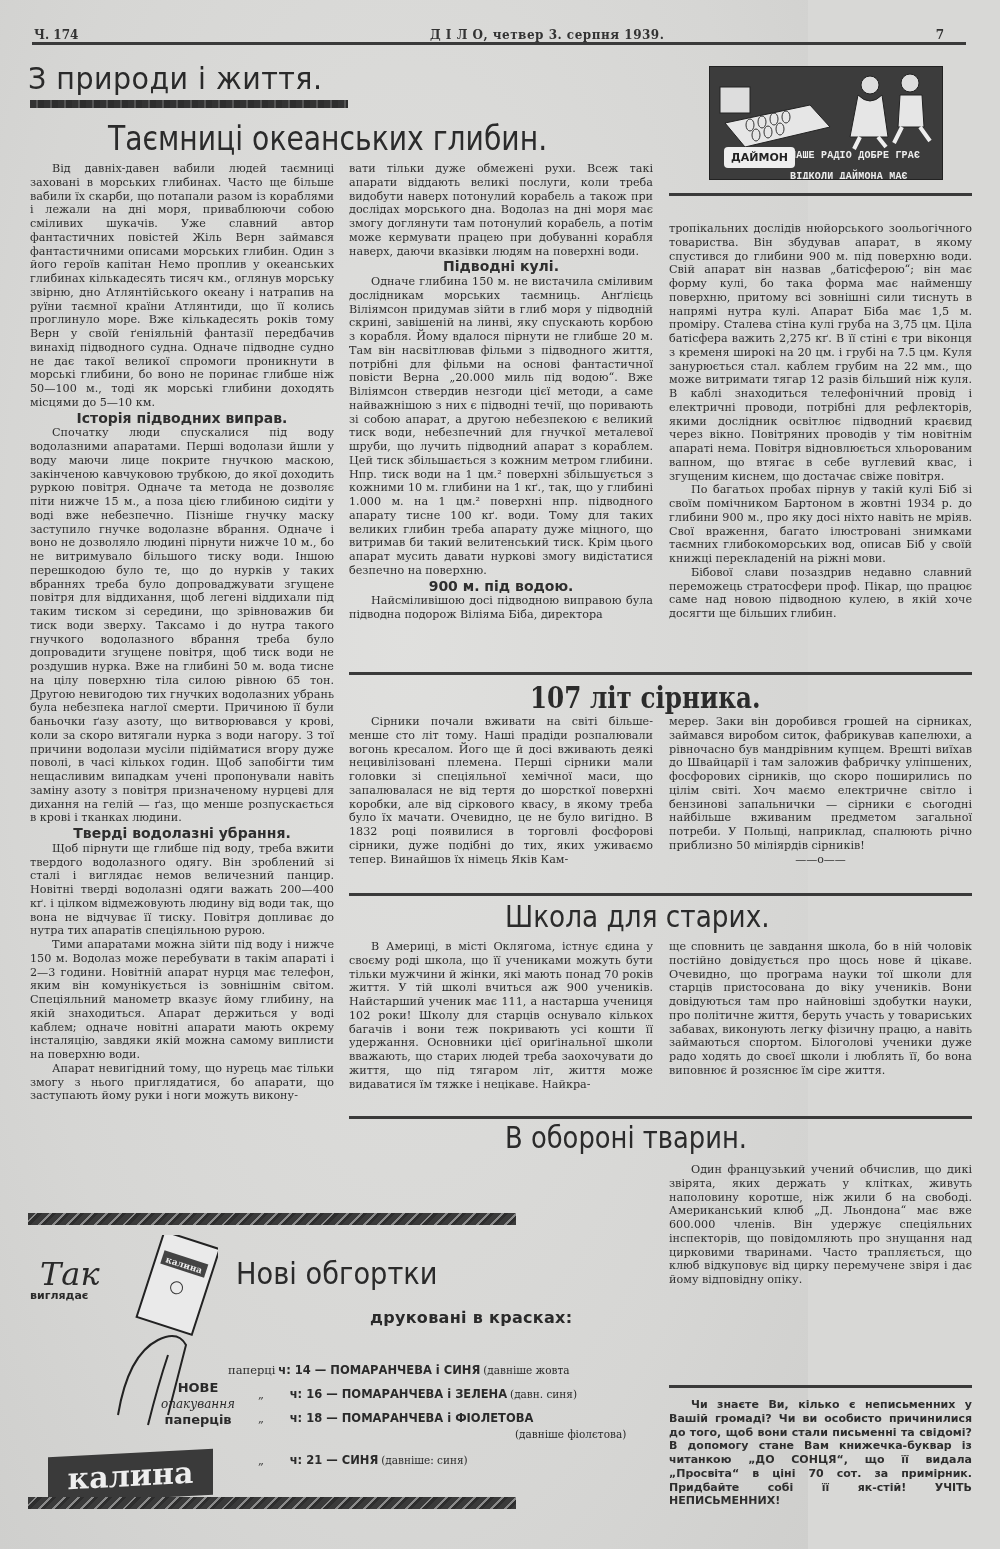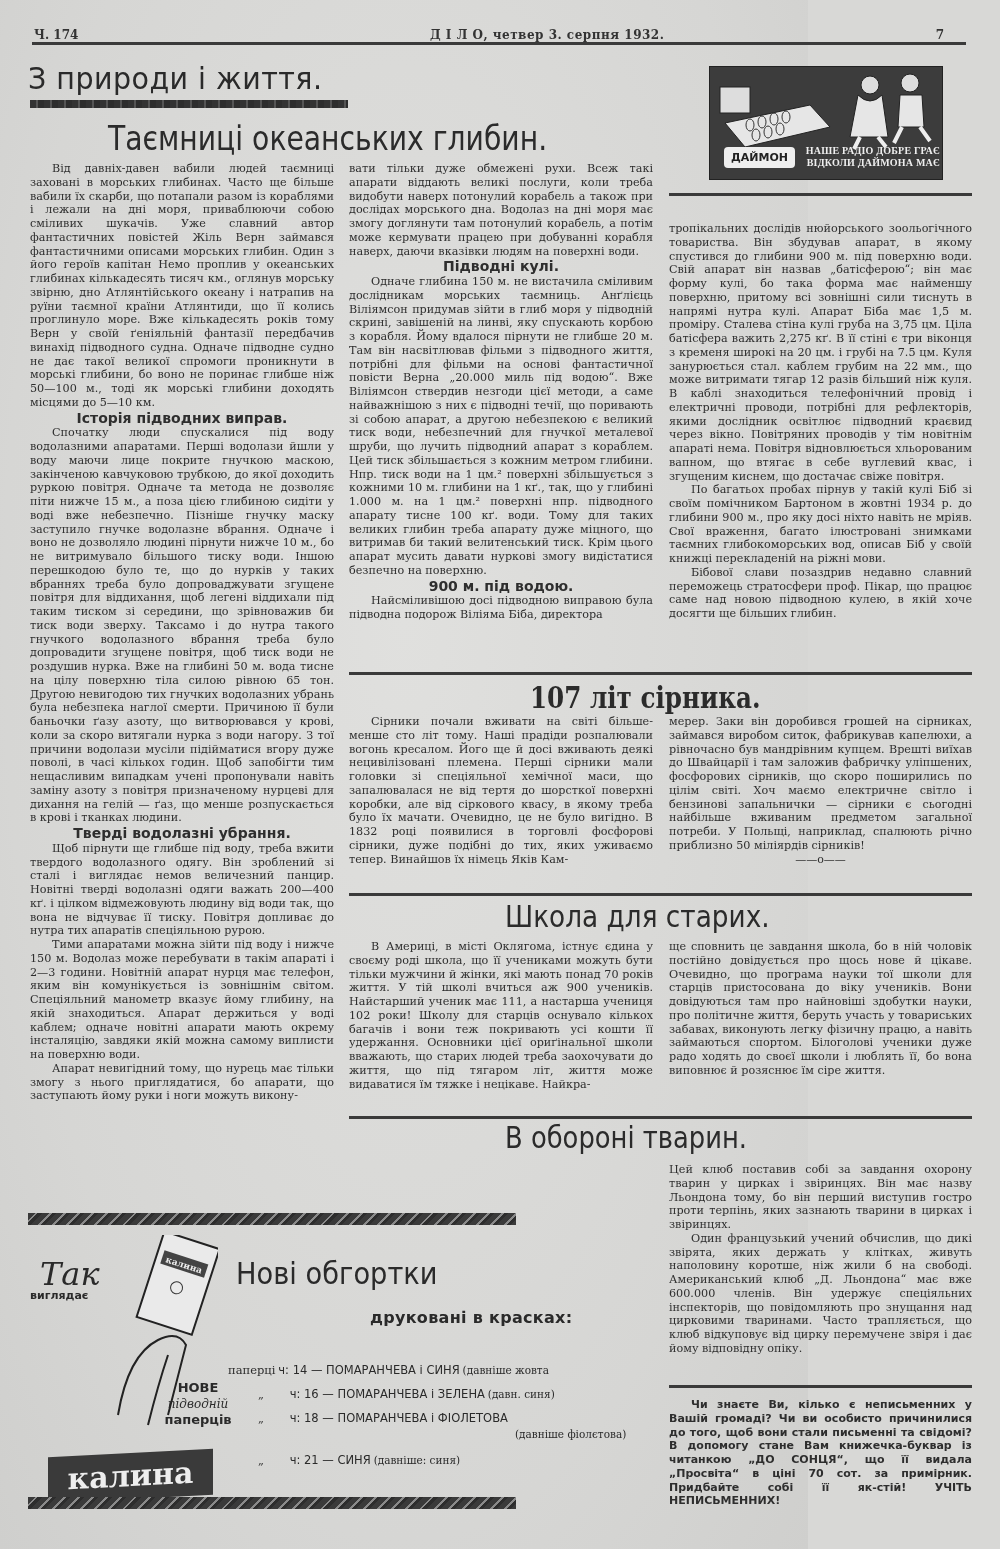--- a/index.html
+++ b/index.html
@@ -56,22 +56,22 @@
 
   .separator { text-align: center; font-size: 11px; }
 
   
   .radio-ad { position: absolute; left: 709px; top: 66px; width: 234px; height: 114px;
               background: #3c3c3c; border: 1px solid #222; overflow: hidden; }
   .radio-ad .brand { position: absolute; left: 14px; top: 80px; background: #eee; color: #222;
                      font-family: "DejaVu Sans", sans-serif; font-weight: bold; font-size: 11px;
                      padding: 4px 7px; border-radius: 4px; }
   .radio-ad .slogan { position: absolute; left: 80px; top: 78px; width: 150px; color: #eee;
-                      font-family: Liberation Serif, serif; font-weight: bold; font-size: 10px;
-                      line-height: 12px; text-align: right; letter-spacing: 0.2px; }
+                      font-family: Liberation Mono, monospace; font-weight: bold; font-size: 10px;
+                      line-height: 21px; text-align: left; letter-spacing: 0.2px; }
   .radio-ad svg { position: absolute; left: 0; top: 0; }
 
   
   .ornament { position: absolute; left: 28px; width: 488px; height: 12px;
               background: repeating-linear-gradient(135deg,#3a3a3a 0 5px,#8a8a8a 5px 7px,#2d2d2d 7px 10px); }
   .kalyna-ad { position: absolute; left: 28px; top: 1225px; width: 632px; height: 300px; }
   .kalyna-ad .tak { position: absolute; left: 12px; top: 30px; font-family: "DejaVu Serif", serif;
                     font-style: italic; font-size: 32px; color: #2a2a2a; }
   .kalyna-ad .vyhl { position: absolute; left: 2px; top: 64px; font-family: "DejaVu Sans", sans-serif;
                      font-weight: bold; font-size: 11px; }
@@ -80,32 +80,32 @@
   .kalyna-ad .nove i { font-family: "DejaVu Serif", serif; font-weight: normal; font-size: 12px; }
   .kalyna-ad .ribbon { position: absolute; left: 20px; top: 228px; width: 165px; height: 46px;
                        background: #3a3a3a; color: #eee; font-family: "DejaVu Serif", serif; font-weight: bold;
                        font-size: 30px; text-align: center; line-height: 46px; transform: skewY(-3deg); }
   .kalyna-ad .title { position: absolute; left: 208px; top: 30px; font-family: "DejaVu Sans", sans-serif;
                       font-size: 31px; color: #2a2a2a; transform: scaleX(0.88); transform-origin: left top; }
   .kalyna-ad .subtitle { position: absolute; left: 342px; top: 83px; font-family: "DejaVu Sans", sans-serif;
                          font-weight: bold; font-size: 16px; letter-spacing: 0.3px; }
   .kalyna-ad .row { position: absolute; font-size: 11.5px; white-space: nowrap; }
   .kalyna-ad .row .lab { font-family: "DejaVu Serif", serif; }
-  .kalyna-ad .row .num { font-family: "DejaVu Sans", sans-serif; font-weight: normal; }
+  .kalyna-ad .row .num { font-family: "DejaVu Sans", sans-serif; font-weight: bold; }
   .kalyna-ad .row .old { font-family: "DejaVu Serif", serif; font-size: 10.5px; }
   .kalyna-ad svg { position: absolute; left: 80px; top: 10px; }
 </style>
 </head>
 <body>
 
 <div class="page">
 
   <div class="masthead">
     <span class="issue">Ч. 174</span>
-    <span class="center">Д І Л О,  четвер 3. серпня 1932.</span>
+    <span class="center">Д І Л О,  четвер 3. серпня 1939.</span>
     <span class="pageno">7</span>
   </div>
   <div class="rule" style="left:32px; top:42px; width:934px;"></div>
 
   <div class="section-title">З природи і життя.</div>
   <div class="section-bar" style="top:100px;"></div>
 
   <div class="headline h-ocean">Таємниці океанських глибин.</div>
   <div class="col c1" id="ocean-c1">
       <p>Від давніх-давен вабили людей таємниці заховані в морських глибинах. Часто ще більше вабили їх скарби, що потапали разом із кораблями і лежали на дні моря, приваблюючи собою сміливих шукачів. Уже славний автор фантастичних повістей Жіль Верн займався фантастичними описами морських глибин. Один з його героїв капітан Немо проплив у океанських глибинах кількадесять тисяч км., оглянув морську звірню, дно Атлянтійського океану і натрапив на руїни таємної країни Атлянтиди, що її колись проглинуло море. Вже кількадесять років тому Верн у своїй ґеніяльній фантазії передбачив винахід підводного судна. Одначе підводне судно не дає такої великої спромоги проникнути в морські глибини, бо воно не поринає глибше ніж 50—100 м., тоді як морські глибини доходять місцями до 5—10 км.</p>
@@ -173,21 +173,20 @@
   <div class="col art3a">
       <p>В Америці, в місті Оклягома, істнує єдина у своєму роді школа, що її учениками можуть бути тільки мужчини й жінки, які мають понад 70 років життя. У тій школі вчиться аж 900 учеників. Найстарший ученик має 111, а настарша учениця 102 роки! Школу для старців оснувало кількох багачів і вони теж покривають усі кошти її удержання. Основники цієї ориґінальної школи вважають, що старих людей треба заохочувати до життя, що під тягаром літ, життя може видаватися їм тяжке і нецікаве. Найкра-</p>
     </div>
   <div class="col art3b">
       <p class="noindent">ще сповнить це завдання школа, бо в ній чоловік постійно довідується про щось нове й цікаве. Очевидно, що програма науки тої школи для старців пристосована до віку учеників. Вони довідуються там про найновіші здобутки науки, про політичне життя, беруть участь у товариських забавах, виконують легку фізичну працю, а навіть займаються спортом. Білоголові ученики дуже радо ходять до своєї школи і люблять її, бо вона виповнює й розяснює їм сіре життя.</p>
     </div>
   <div class="rule" style="left:349px; top:1116px; width:623px;"></div>
 
   <div class="headline h-animals">В обороні тварин.</div>
   <div class="col art4b">
-    <p class="noindent">Цей клюб поставив собі за завдання охорону тварин у цирках і звіринцях. Він має назву Льондона тому, бо він перший виступив гостро проти терпінь, яких зазнають тварини в цирках і звіринцях.</p>
     <p>Один французький учений обчислив, що дикі звірята, яких держать у клітках, живуть наполовину коротше, ніж жили б на свободі. Американський клюб „Д. Льондона“ має вже 600.000 членів. Він удержує спеціяльних інспекторів, що повідомляють про знущання над цирковими тваринами. Часто трапляється, що клюб відкуповує від цирку перемучене звіря і дає йому відповідну опіку.</p>
   </div>
   <div class="rule" style="left:669px; top:1385px; width:303px;"></div>
 
   <div class="col literacy">
       <p>Чи знаєте Ви, кілько є неписьменних у Вашій громаді? Чи ви особисто причинилися до того, щоб вони стали письменні та свідомі? В допомогу стане Вам книжечка-буквар із читанкою „ДО СОНЦЯ“, що її видала „Просвіта“ в ціні 70 сот. за примірник. Придбайте собі її як-стій! УЧІТЬ НЕПИСЬМЕННИХ!</p>
     </div>
 
   <div class="ornament" style="top:1213px;"></div>
   <div class="kalyna-ad">
@@ -198,21 +197,21 @@
         <text x="69" y="29" font-size="9" fill="#eee" text-anchor="middle" font-family="DejaVu Serif, serif" font-weight="bold">калина</text>
         <circle cx="69" cy="50" r="6" fill="none" stroke="#333"></circle>
       </g>
       <path d="M10 180 Q20 120 50 105 Q70 95 78 110 L60 180" fill="none" stroke="#222" stroke-width="2"></path>
       <path d="M60 120 Q50 150 40 190" fill="none" stroke="#222" stroke-width="2"></path>
     </svg>
     <div class="tak">Так</div>
     <div class="vyhl">виглядає</div>
     <div class="nove">
       <div>НОВЕ</div>
-      <i>підводній</i>
+      <i>опакування</i>
       <div>паперців</div>
     </div>
     <div class="ribbon">калина</div>
     <div class="title">Нові обгортки</div>
     <div class="subtitle">друковані в красках:</div>
 
     <div class="row" style="left:200px; top:138px;">
       <span class="lab">паперці</span>
       <span class="num">ч: 14 — ПОМАРАНЧЕВА і СИНЯ</span>
       <span class="old">(давніше жовта</span>

